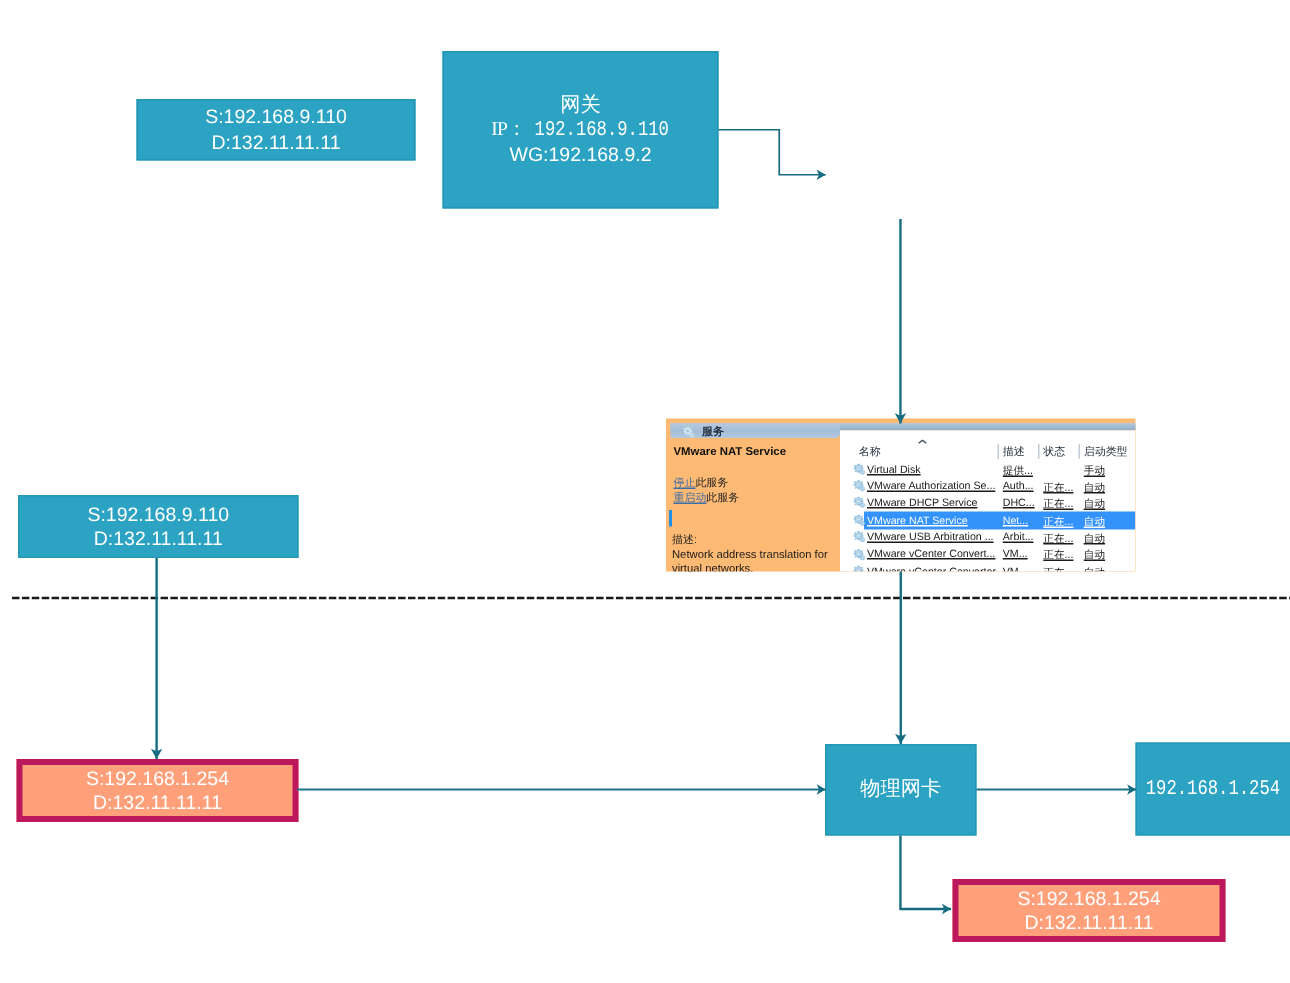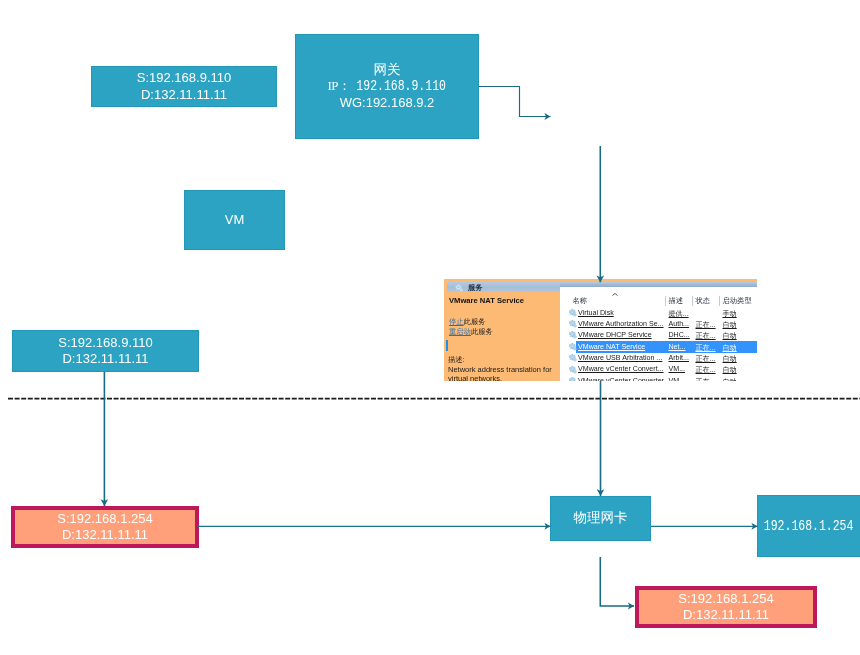--- a/index.html
+++ b/index.html
@@ -101,36 +101,33 @@
     <span class="ln">S:192.168.9.110</span>
     <span class="ln">D:132.11.11.11</span>
   </div>
 
   <div class="box blue gw" style="left:295px;top:34px;width:184px;height:105px;padding-bottom:0px;">
     <span class="ln cjk">网关</span>
     <span class="ln ipline"><span class="ipa">IP：</span><span class="ipb">192.168.9.110</span></span>
     <span class="ln">WG:192.168.9.2</span>
   </div>
 
-  <div class="box blue" style="left:184px;top:190px;width:101px;height:60px;">
-    <span class="ln">VM</span>
-  </div>
 
 
   <div class="box blue" style="left:12px;top:330px;width:187px;height:42px;">
     <span class="ln">S:192.168.9.110</span>
     <span class="ln">D:132.11.11.11</span>
   </div>
 
   <div class="box orange" style="left:11px;top:506px;width:188px;height:42px;">
     <span class="ln">S:192.168.1.254</span>
     <span class="ln">D:132.11.11.11</span>
   </div>
 
-  <div class="box blue" style="left:550px;top:496px;width:101px;height:45px;text-align:center;">
+  <div class="box blue" style="left:550px;top:496px;width:101px;height:61px;text-align:center;">
     <span class="ln cjk">物理网卡</span>
   </div>
 
   <div class="box blue" style="left:757px;top:495px;width:104px;height:62px;">
     <span class="ln mono">192.168.1.254</span>
   </div>
 
   <div class="box orange" style="left:635px;top:586px;width:182px;height:42px;">
     <span class="ln">S:192.168.1.254</span>
     <span class="ln">D:132.11.11.11</span>

